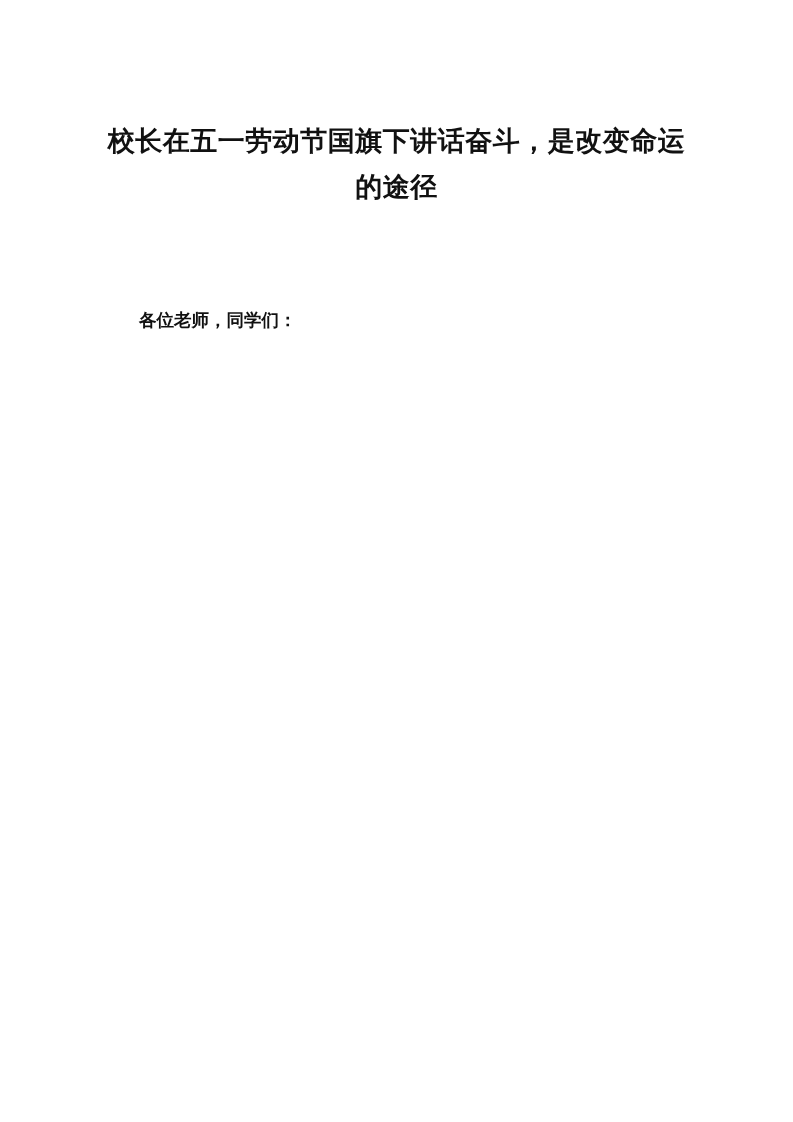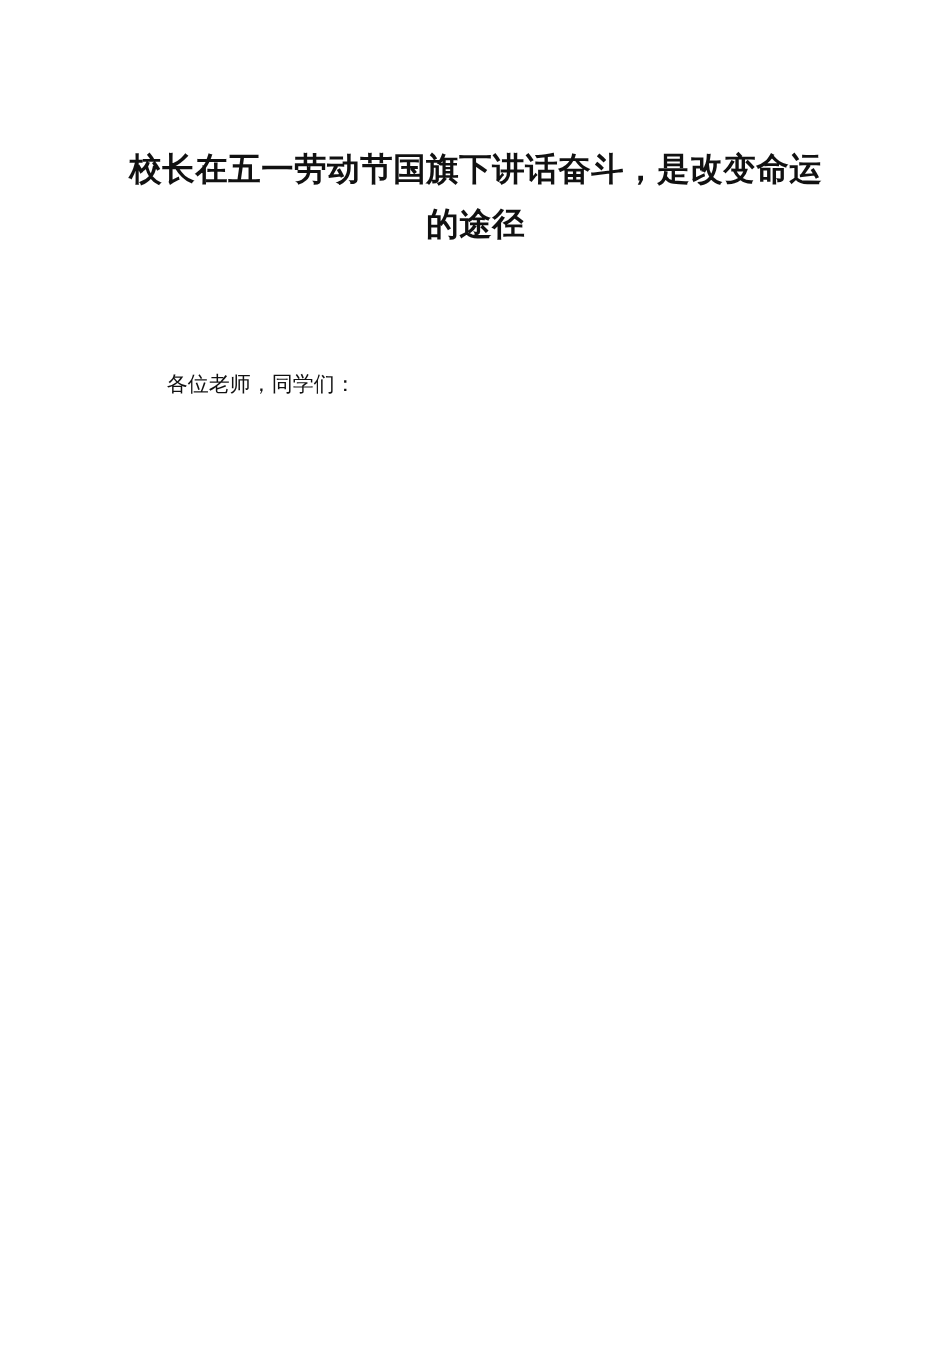--- a/index.html
+++ b/index.html
@@ -38,20 +38,21 @@
   }
   .spacer-after-title {
     height: 92px;
   }
   .salutation {
     font-size: 17.5px;
     line-height: 2.0;
     text-indent: 2em;
     margin: 0;
     color: #111111;
+    font-weight: bold;
   }
   .spacer-after-salutation {
     height: 60px;
   }
   .para {
     font-size: 17.5px;
     line-height: 2.22;
     text-indent: 2em;
     margin: 0;
     text-align: justify;

